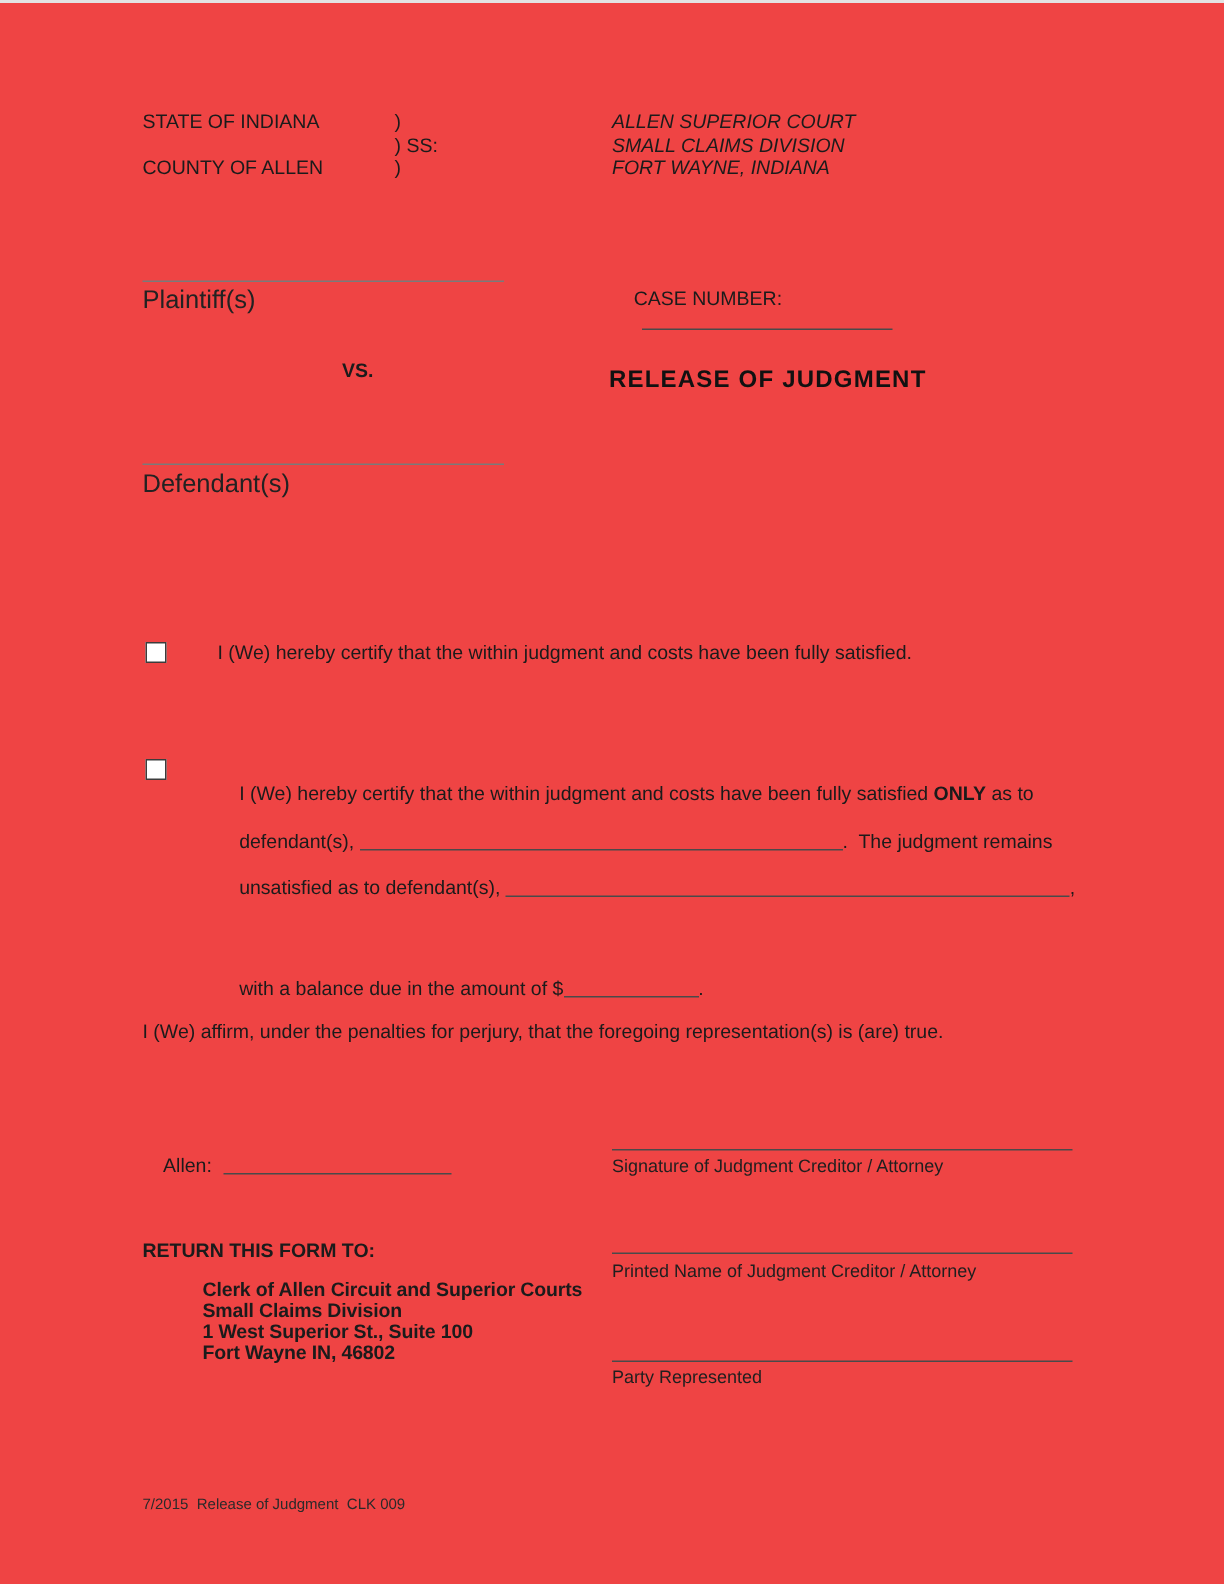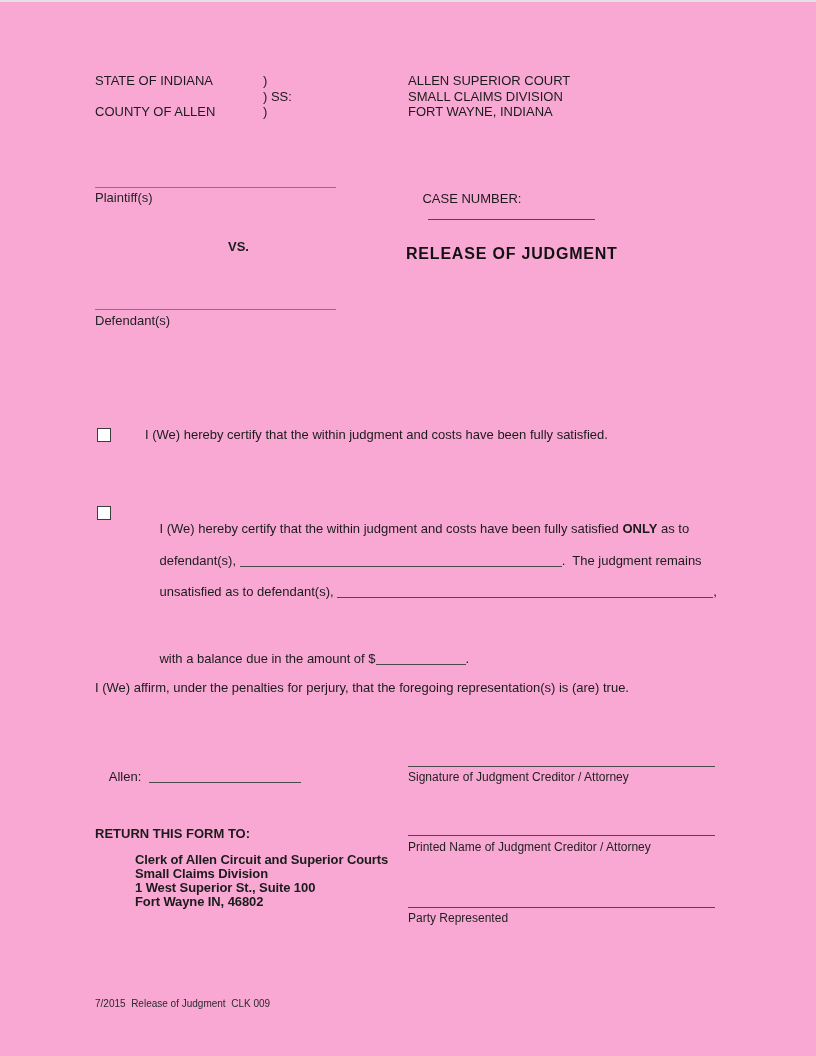--- a/index.html
+++ b/index.html
@@ -1,31 +1,31 @@
 <!DOCTYPE html>
 <html><head>
 <meta charset="utf-8">
 <style>
   html, body { margin: 0; padding: 0; background: #ffffff; }
   .page {
     position: relative;
     width: 816px;
     height: 1056px;
-    background: #f9a8d4;
+    background: #ef4444;
     font-family: "Liberation Sans", sans-serif;
     font-size: 13px;
     color: #1b1b1b;
     overflow: hidden;
     box-sizing: border-box;
     border-top: 2px solid #e3e3e3;
   }
   .abs { position: absolute; }
   .pre { white-space: pre; }
   .hdr-col div { line-height: 15.5px; min-height: 15.5px; white-space: pre; }
-  .small-label { font-size: 13px; color: #222; }
+  .small-label { font-size: 17px; color: #222; }
   .bold { font-weight: bold; }
   .title {
     font-size: 16px;
     font-weight: bold;
     letter-spacing: 0.8px;
     color: #111;
     white-space: pre;
   }
   .rule {
     border-bottom: 1px solid #7a7a7a;
@@ -57,21 +57,21 @@
   <div class="abs hdr-col" style="left:95px; top:71px;">
     <div>STATE OF INDIANA</div>
     <div></div>
     <div>COUNTY OF ALLEN</div>
   </div>
   <div class="abs hdr-col" style="left:263px; top:71px;">
     <div>)</div>
     <div>) SS:</div>
     <div>)</div>
   </div>
-  <div class="abs hdr-col" style="left:408px; top:71px;">
+  <div class="abs hdr-col" style="left:408px; top:71px;font-style:italic;">
     <div>ALLEN SUPERIOR COURT</div>
     <div>SMALL CLAIMS DIVISION</div>
     <div>FORT WAYNE, INDIANA</div>
   </div>
 
   <div class="abs rule" style="left:95px; top:177px; width:241px;"></div>
   <div class="abs small-label" style="left:95px; top:188px;">Plaintiff(s)</div>
   <div class="abs bold" style="left:228px; top:198px;margin-top:39px;">VS.</div>
 
   <div class="abs line-text" style="left:408px; top:174px;">

